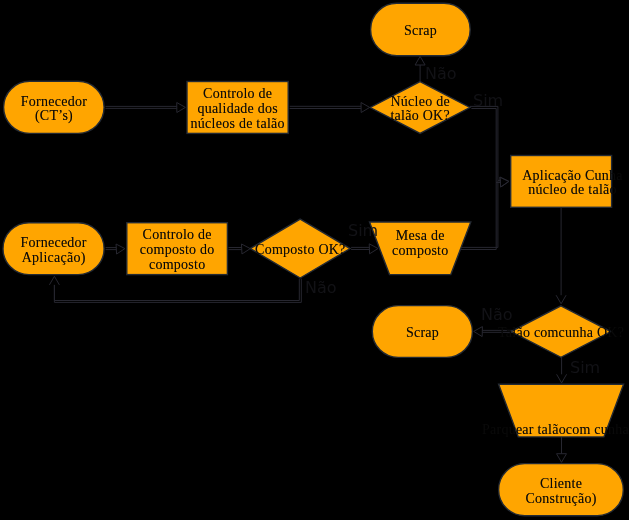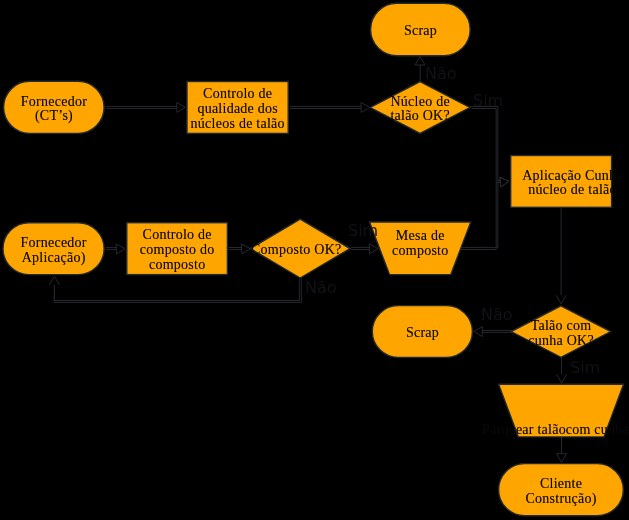--- a/index.html
+++ b/index.html
@@ -97,24 +97,24 @@
       <rect x="498.6" y="463.6" width="124.7" height="52.1" rx="26.05" ry="26.05" fill="#FFA500" stroke="#242a33" stroke-width="1.4"></rect>
     </svg>
   <div id="labels">
       <div class="nodelabel" style="left: 4.3px; top: 82px; width: 99.1px; height: 50.7px; display: flex; flex-direction: column; align-items: center; justify-content: center;"><span>Fornecedor</span><span>(CT’s)</span></div>
       <div class="nodelabel" style="left: 187.7px; top: 82.2px; width: 99.8px; height: 50.5px; display: flex; flex-direction: column; align-items: center; justify-content: center;"><span>Controlo de</span><span>qualidade dos</span><span>núcleos de talão</span></div>
       <div class="nodelabel" style="left: 371px; top: 82.3px; width: 98.1px; height: 50.4px; display: flex; flex-direction: column; justify-content: center;"><span>Núcleo de</span><span>talão OK?</span></div>
       <div class="nodelabel" style="left: 371.3px; top: 4px; width: 98.2px; height: 51px; display: flex; flex-direction: column; align-items: center; justify-content: center;"><span>Scrap</span></div>
       <div class="nodelabel" style="left: 511.4px; top: 156.2px; width: 122px; height: 50.4px; display: flex; flex-direction: column; align-items: center; justify-content: center;"><span>Aplicação Cunha</span><span>núcleo de talão</span></div>
       <div class="nodelabel" style="left: 3.7px; top: 223.4px; width: 99.7px; height: 50.5px; display: flex; flex-direction: column; align-items: center; justify-content: center;"><span>Fornecedor</span><span>Aplicação)</span></div>
       <div class="nodelabel" style="left: 127.5px; top: 223.4px; width: 99.2px; height: 50.5px; display: flex; flex-direction: column; align-items: center; justify-content: center;"><span>Controlo de</span><span>composto do</span><span>composto</span></div>
-      <div class="nodelabel" style="left: 251px; top: 219.8px; width: 98.4px; height: 57.5px; display: flex; flex-direction: column; align-items: flex-start; justify-content: center;"><span>Composto OK?</span></div>
+      <div class="nodelabel" style="left: 251px; top: 219.8px; width: 98.4px; height: 57.5px; display: flex; flex-direction: column; align-items: center; justify-content: center;"><span>Composto OK?</span></div>
       <div class="nodelabel" style="left: 370.2px; top: 216px; width: 99.9px; height: 51.2px; display: flex; flex-direction: column; align-items: center; justify-content: center;"><span>Mesa de</span><span>composto</span></div>
       <div class="nodelabel" style="left: 373px; top: 306.3px; width: 98.7px; height: 50.4px; display: flex; flex-direction: column; align-items: center; justify-content: center;"><span>Scrap</span></div>
-      <div class="nodelabel" style="left: 511.8px; top: 306.5px; width: 98.3px; height: 50.1px; display: flex; flex-direction: column; align-items: center; justify-content: center;"><span>Talão com</span><span>cunha OK?</span></div>
+      <div class="nodelabel" style="left: 511.8px; top: 306.5px; width: 98.3px; height: 50.1px; display: flex; flex-direction: row; align-items: center; justify-content: center;"><span>Talão com</span><span>cunha OK?</span></div>
       <div class="nodelabel" style="left: 514px; top: 384.9px; width: 123.6px; height: 51.3px; display: flex; flex-direction: row; align-items: flex-end; justify-content: center;"><span>Parquear talão</span><span>com cunha</span><span>(FIFO)</span></div>
       <div class="nodelabel" style="left: 499.3px; top: 464.3px; width: 123.3px; height: 50.7px; display: flex; flex-direction: column; align-items: center; justify-content: center; text-align: right;"><span>Cliente</span><span>Construção)</span></div>
       <div class="edgelabel" style="left: 425px; top: 69px;">Não</div>
       <div class="edgelabel" style="left: 473px; top: 96px;">Sim</div>
       <div class="edgelabel" style="left: 305px; top: 283px;">Não</div>
       <div class="edgelabel" style="left: 348px; top: 226px;">Sim</div>
       <div class="edgelabel" style="left: 481px; top: 310px;">Não</div>
       <div class="edgelabel" style="left: 570px; top: 363px;">Sim</div>
     </div>
 </div>

